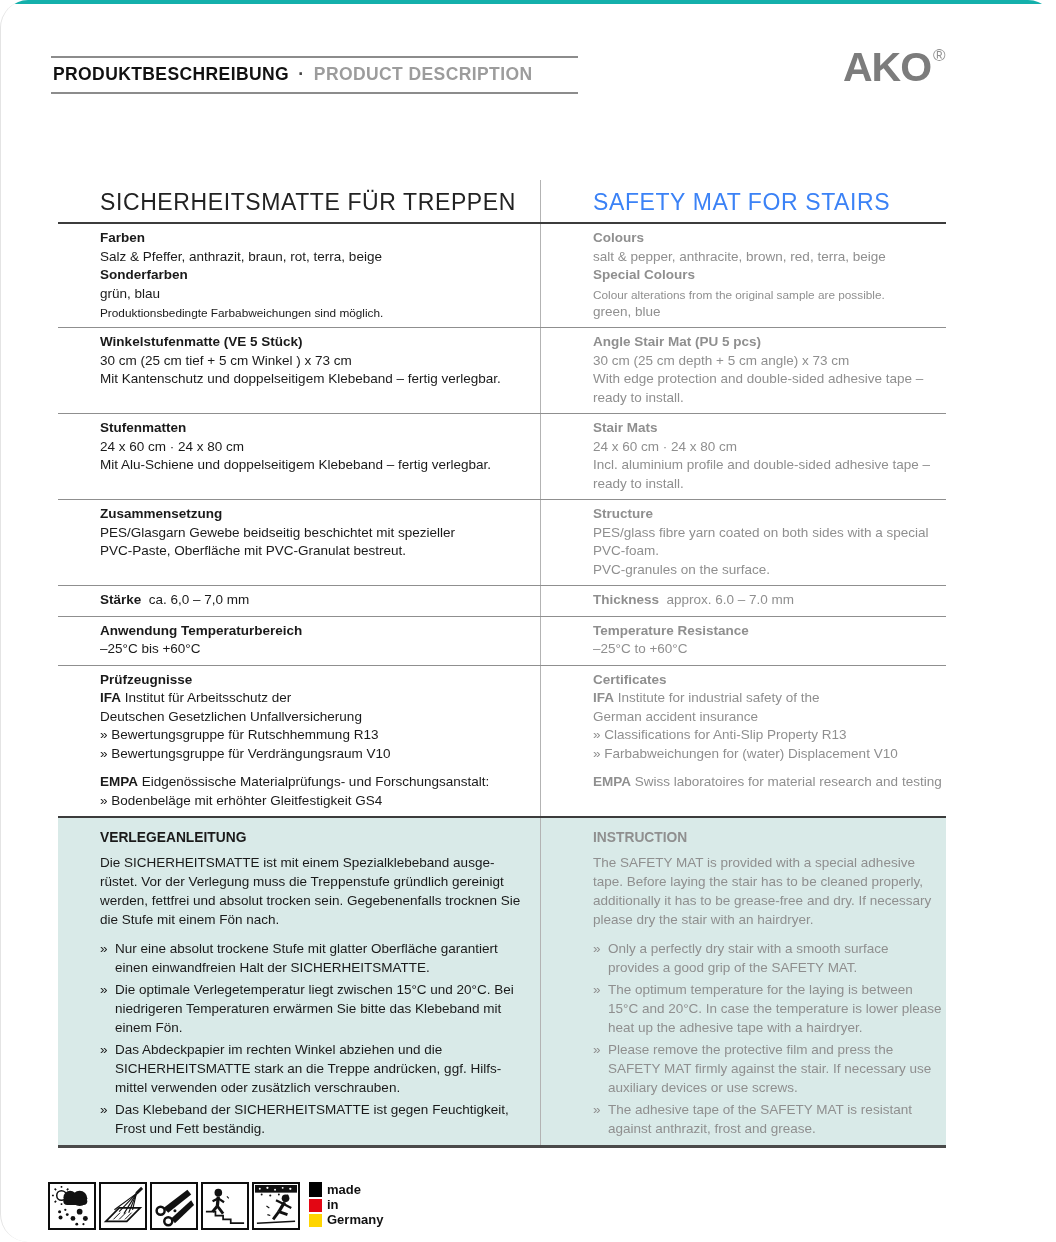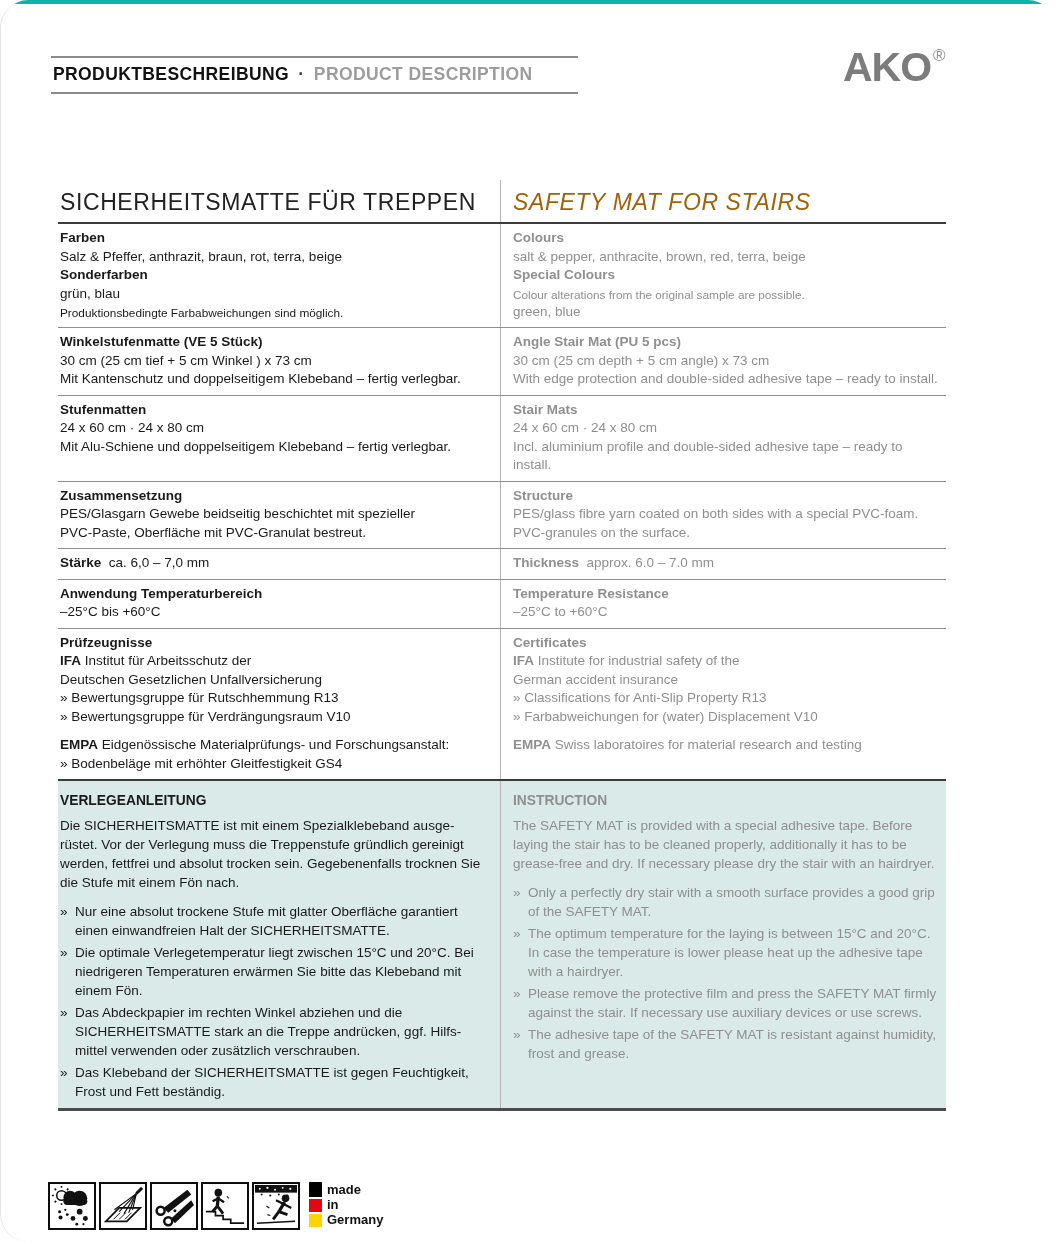--- a/index.html
+++ b/index.html
@@ -15,28 +15,28 @@
   .hdr-title .t-de{color:#111;}
   .hdr-title .t-sep{color:#444;margin:0 4px;}
   .hdr-title .t-en{color:#9c9c9c;}
   .logo{position:absolute;top:44px;left:842px;white-space:nowrap;}
   .logo-text{font-size:41px;font-weight:bold;color:#7c7c7c;letter-spacing:-1px;}
   .logo-reg{font-size:17px;color:#8f8f8f;position:relative;top:-20px;left:2px;font-weight:normal;}
 
   
   .spec-table{position:absolute;top:180px;left:57px;width:888px;font-size:13.5px;}
   .row{display:flex;}
-  .cell{box-sizing:border-box;}
+  .cell{box-sizing:border-box;margin-left:40px;}
   .cell.de{width:443px;border-right:1px solid #b3b3b3;padding:5px 14px 6px 2px;color:#1a1a1a;}
   .cell.en{flex:1;padding:5px 4px 6px 12px;color:#8f8f8f;}
   .title-row{border-bottom:2px solid #3c3c3c;}
   .title-row .cell{padding-top:8px;padding-bottom:6px;}
   .title-row h1{margin:0;font-size:23px;font-weight:normal;letter-spacing:.6px;line-height:28px;}
   .title-row .de h1{color:#222;}
-  .title-row .en h1{color:#a16207;font-style:italic;}
+  .title-row .en h1{color:#3b82f6;}
   .spec-row{border-bottom:1px solid #8f8f8f;}
   #spec-rows .spec-row:last-child{border-bottom:none;}
   .line{line-height:18.5px;}
   .line.small{font-size:11.8px;line-height:16px;padding-top:2px;}
   .line.gap{margin-top:10px;}
   .line b{font-weight:bold;}
 
   
   .instruction-row{background:#d9eae8;border-top:2px solid #3c3c3c;border-bottom:3px solid #4a4a4a;}
   .instruction-row .cell{padding-top:10px;padding-bottom:4px;}
@@ -208,21 +208,21 @@
             <div class="bullet">
               <span class="marker">»</span>
               <span class="btext">The optimum temperature for the laying is between 15°C and 20°C. In case the temperature is lower please heat up the adhesive tape with a hairdryer.</span>
             </div>
             <div class="bullet">
               <span class="marker">»</span>
               <span class="btext">Please remove the protective film and press the SAFETY MAT firmly against the stair. If necessary use auxiliary devices or use screws.</span>
             </div>
             <div class="bullet">
               <span class="marker">»</span>
-              <span class="btext">The adhesive tape of the SAFETY MAT is resistant against humidity, frost and grease.</span>
+              <span class="btext">The adhesive tape of the SAFETY MAT is resistant against anthrazit, frost and grease.</span>
             </div>
           </div>
       </div>
     </div>
   </div>
 
   <div class="footer">
     <div class="icon-box">
       <svg width="42" height="42" viewBox="0 0 44 44">
         <g stroke="#111" stroke-width="1.6" fill="none">

